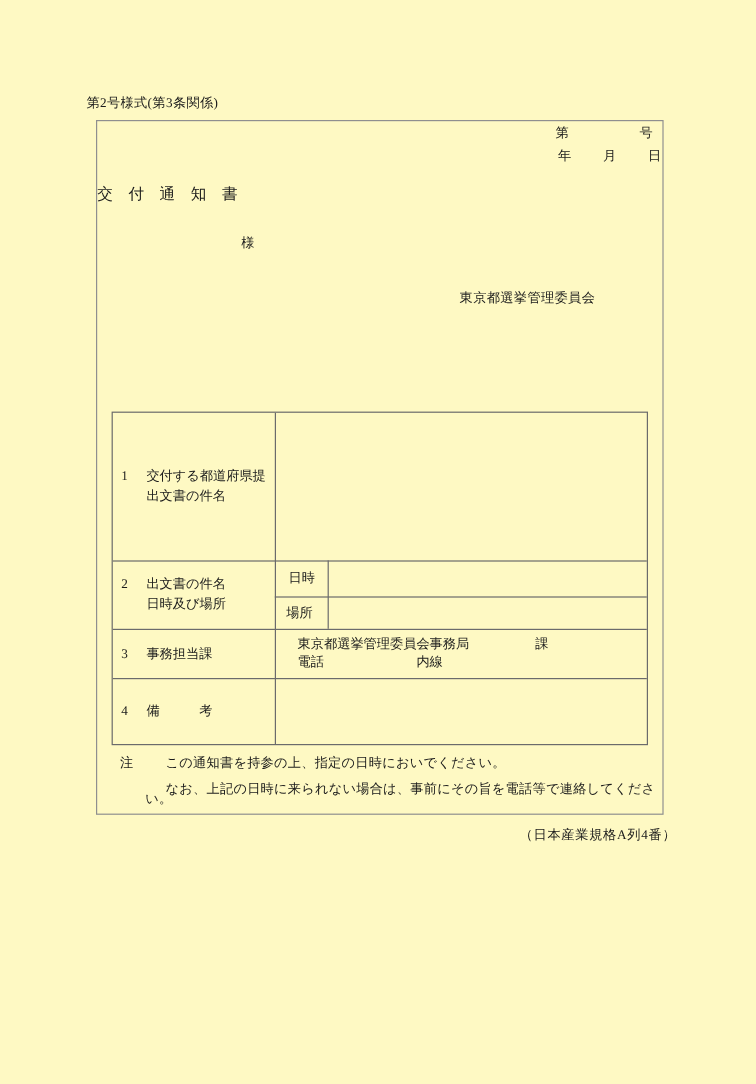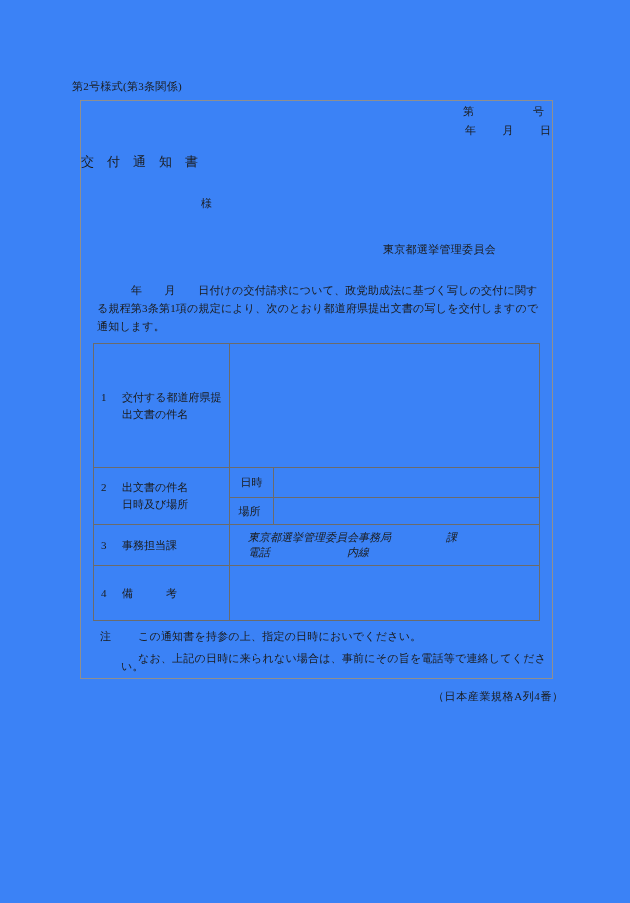--- a/index.html
+++ b/index.html
@@ -5,21 +5,21 @@
   html, body {
     margin: 0;
     padding: 0;
     background: #e8e8e8;
   }
   .page {
     position: relative;
     width: 630px;
     height: 903px;
     margin: 0 auto;
-    background: #3b82f6;
+    background: #fef9c3;
     font-family: "Liberation Serif", "DejaVu Serif", serif;
     color: #1b1b1b;
     font-size: 11px;
     line-height: 1;
     overflow: hidden;
   }
   .txt { position: absolute; white-space: pre; letter-spacing: 0.3px; }
 
   
   .outer-box {
@@ -54,21 +54,21 @@
   }
   .gline { position: absolute; background: #6b6b6b; }
   .cell { position: absolute; box-sizing: border-box; display: flex; }
   .cell.vcenter { align-items: center; }
   .lblblock { width: 100%; }
   .lline { display: flex; line-height: 17px; white-space: pre; }
   .lline .no { display: inline-block; width: 21px; flex: 0 0 21px; }
   .lline.cont { padding-left: 21px; }
   .keycell { justify-content: center; align-items: center; white-space: pre; }
   .valblock { width: 100%; }
-  .vline { line-height: 15px; white-space: pre; font-style: italic; }
+  .vline { line-height: 15px; white-space: pre; }
 
   
   .note-line { position: absolute; white-space: pre; letter-spacing: 0.2px; }
 
   .paper-note { position: absolute; left: 433px; top: 691px; white-space: pre; letter-spacing: 0.6px; }
 </style>
 </head>
 <body>
 
 <div class="page">
@@ -87,25 +87,20 @@
       <span>月</span>
       <span>日</span>
     </div>
 
     <div class="doc-title">交　付　通　知　書</div>
 
     <div class="txt" style="left:120px; top:97px;">様</div>
 
     <div class="txt" style="left:302px; top:143px;">東京都選挙管理委員会</div>
 
-    <div class="body-par">
-      <div class="bline first">年　　月　　日付けの交付請求について、政党助成法に基づく写しの交付に関す</div>
-      <div class="bline">る規程第3条第1項の規定により、次のとおり都道府県提出文書の写しを交付しますので</div>
-      <div class="bline">通知します。</div>
-    </div>
 
     <div class="form-table">
 
       <div class="gline" style="left:135px; top:0; width:1px; height:276px;"></div>
       <div class="gline" style="left:0; top:123px; width:445px; height:1px;"></div>
       <div class="gline" style="left:0; top:180px; width:445px; height:1px;"></div>
       <div class="gline" style="left:0; top:221px; width:445px; height:1px;"></div>
       <div class="gline" style="left:179px; top:123px; width:1px; height:57px;"></div>
       <div class="gline" style="left:135px; top:153px; width:310px; height:1px;"></div>
 

